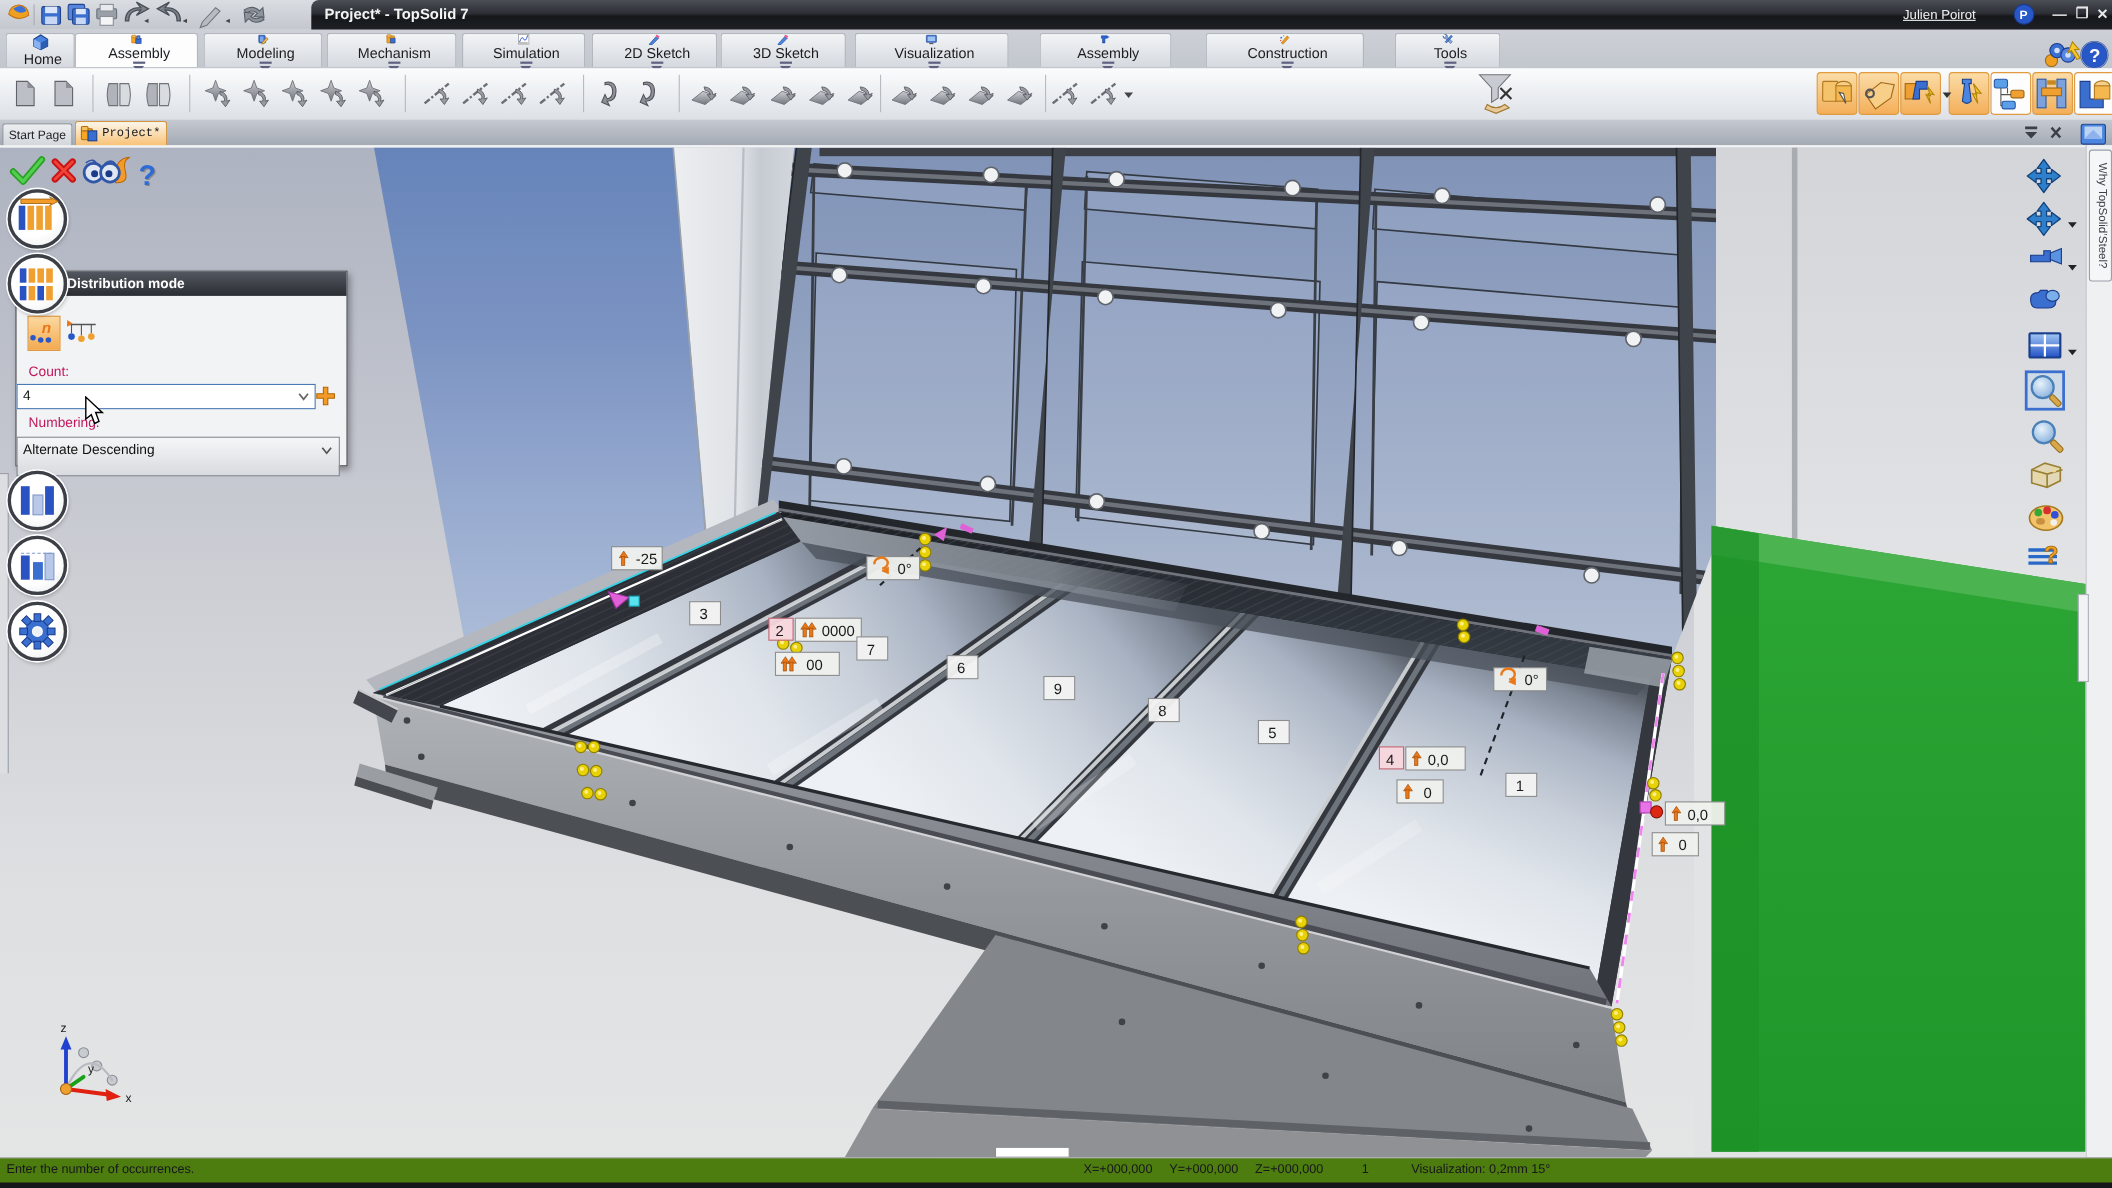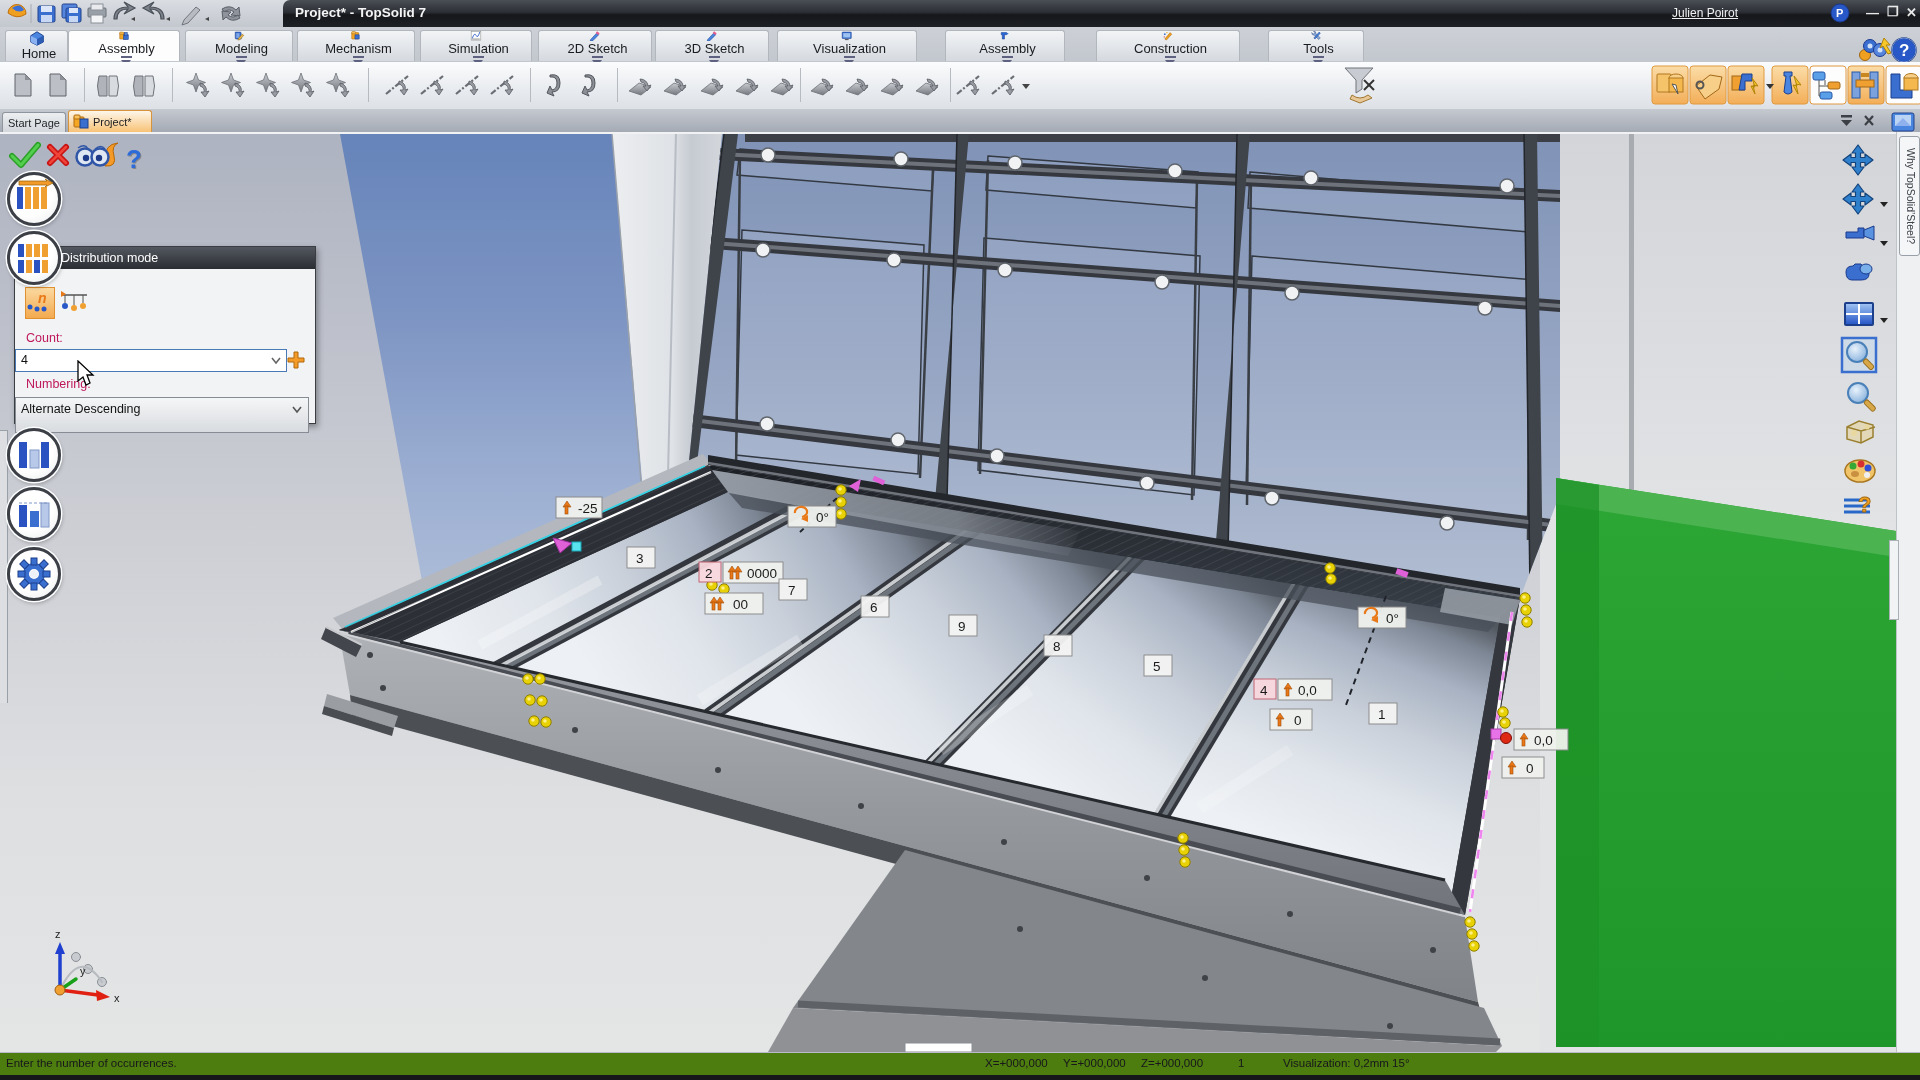--- a/index.html
+++ b/index.html
@@ -1,40 +1,40 @@
 <!DOCTYPE html>
 <html><head><meta charset="utf-8"><style>
 html,body{margin:0;padding:0;width:1920px;height:1080px;overflow:hidden;
  font-family:"Liberation Sans",sans-serif;background:#e4e5e5;}
 #app{position:relative;width:1920px;height:1080px;}
 .abs{position:absolute;}
 #titlebar{left:0;top:0;width:1920px;height:27px;background:linear-gradient(#dadde2,#c3c7ce);}
 #titledark{left:283px;top:0;width:1637px;height:27px;border-top-left-radius:7px;
  background:linear-gradient(#4a4e55 0%,#2c2f35 45%,#15171b 55%,#1d2025 100%);}
 #titletext{left:295px;top:5px;font-size:13.5px;font-weight:bold;color:#f4f4f4;}
-#user{left:1672px;top:6px;font-size:12px;color:#f0f0f0;text-decoration:underline;}
+#user{left:1730px;top:6px;font-size:12px;color:#f0f0f0;text-decoration:underline;}
 .winbtn{top:5px;color:#e8e8e8;font-size:13px;font-weight:bold;}
 #tabrow{left:0;top:27px;width:1920px;height:35px;background:linear-gradient(#cdd1d7,#c2c6cd);border-bottom:1px solid #b7bbc2;}
 .rtab{position:absolute;top:3px;height:31px;background:linear-gradient(#f2f4f6,#d5d9df);
  border:1px solid #b2b6bd;border-bottom:none;border-radius:3px 3px 0 0;display:flex;align-items:center;padding:0 6px;box-sizing:border-box;flex-direction:column;}
 .rtab.active{background:#fdfdfe;justify-content:space-between;}
 .rtab span{font-size:13px;color:#1a1c1f;margin-left:5px;white-space:nowrap;}
 .chev{display:inline-block;margin-left:8px;width:13px;height:10px;position:relative;}
 .chev i{position:absolute;left:1px;top:0;width:11px;height:2.5px;background:#5e6280;}
 .chev b{position:absolute;left:1px;top:4px;width:0;height:0;border-left:5.5px solid transparent;border-right:5.5px solid transparent;border-top:6px solid #5e6280;}
 #toolrow{left:0;top:62px;width:1920px;height:47px;background:linear-gradient(#fbfcfd,#e8ebef 60%,#dde0e5);border-bottom:1px solid #b0b4bb;}
 #doctabs{left:0;top:109px;width:1920px;height:23px;background:linear-gradient(#c5c9d0,#a4aab4);}
 #vline{left:0;top:132px;width:1896px;height:3px;background:#f1f2f3;}
 #statusbar{left:0;top:1052px;width:1920px;height:23px;background:#4d7c0f;border-top:1px solid #b9b9cb;font-size:11.5px;color:#17171c;}
 #bottombar{left:0;top:1075px;width:1920px;height:5px;background:#15171b;}
 #rightstrip{left:1896px;top:132px;width:24px;height:920px;background:#eff0f2;border-left:1px solid #bfc3c8;}
 #whytab{left:1899px;top:136px;width:19px;height:118px;background:#f5f6f7;border:1px solid #9aa0a8;border-radius:3px;
  writing-mode:vertical-rl;font-size:10.5px;color:#3c4148;text-align:center;line-height:17px;}
 #dlgpanel{left:14px;top:246px;width:300px;height:176px;background:#f2f3f4;border:1px solid #3a3d42;box-shadow:2px 3px 6px rgba(0,0,0,0.35);}
-#dlghdr{left:0;top:0;width:100%;height:22px;background:linear-gradient(#53575f,#2a2d32);color:#fff;font-size:12.5px;font-weight:normal;line-height:22px;padding-left:46px;box-sizing:border-box;}
+#dlghdr{left:0;top:0;width:100%;height:22px;background:linear-gradient(#53575f,#2a2d32);color:#fff;font-size:12.5px;font-weight:bold;line-height:22px;padding-left:46px;box-sizing:border-box;}
 .clabel{font-size:12.5px;color:#be185d;}
 #combo{left:0px;top:102px;width:272px;height:23px;background:#fff;border:1.5px solid #4a7ab5;box-sizing:border-box;}
 #numsel{left:0px;top:150px;width:294px;height:36px;background:linear-gradient(#f5f6f7,#d8dbdf);border:1px solid #878c94;box-sizing:border-box;text-align:right;}
 .circbtn{position:absolute;width:54px;height:54px;border-radius:50%;background:radial-gradient(circle at 40% 35%,#ffffff 55%,#e8eaec);border:3px solid #3c4046;box-shadow:0 0 0 1.5px #fcfdfe,1px 2px 4px rgba(0,0,0,0.3);box-sizing:border-box;}
 </style></head>
 <body>
 <div id="app">
 <svg class="abs" style="left:0;top:0;z-index:1" width="1920" height="1080" viewBox="0 0 1920 1080">
       <defs>
 <linearGradient id="gBG" x1="0" y1="134" x2="0" y2="1052" gradientUnits="userSpaceOnUse">
@@ -728,21 +728,21 @@
         <path d="M5,8 h9 v16 h12 v8 H5z" fill="#3a6fd0" stroke="#1c3f8c"></path>
         <ellipse cx="25" cy="12" rx="7" ry="4.5" fill="#f8cf88" stroke="#b07820"></ellipse>
         <rect x="18" y="12" width="14" height="12" fill="#f5b84e" stroke="#b07820"></rect>
       </g>
       <polygon points="126,84 134,84 130,89" fill="#333"></polygon>
     </svg>
     <div class="abs" id="doctabs"></div>
     <div class="abs" style="left:2px;top:112px;width:62px;height:20px;background:linear-gradient(#eceef0,#d2d6db);
 border:1px solid #8f959d;border-bottom:none;border-radius:3px 3px 0 0;font-size:11px;color:#24262a;text-align:center;line-height:20px;">Start Page</div>
     <div class="abs" style="left:68px;top:110px;width:82px;height:22px;background:linear-gradient(#fdf6ea,#f8c071);
-border:1px solid #d8943c;border-bottom:none;border-radius:3px 3px 0 0;font-size:11px;color:#1a1c1f;line-height:22px;">
+border:1px solid #d8943c;border-bottom:none;border-radius:3px 3px 0 0;font-size:11px;color:#1a1c1f;line-height:22px;font-family:Liberation Mono, monospace;">
 <svg style="position:absolute;left:4px;top:3px" width="16" height="15" viewBox="0 0 16 15">
         <rect x="1" y="3" width="10" height="10" rx="1" fill="#f5a623" stroke="#b06c10"></rect>
         <rect x="1" y="1" width="6" height="4" rx="1" fill="#f8c05a" stroke="#b06c10"></rect>
         <rect x="7" y="5" width="8" height="9" fill="#3a6fd0" stroke="#1c3f8c"></rect>
       </svg>
 <span style="margin-left:24px">Project*</span></div>
     <svg class="abs" style="left:1840px;top:112px" width="80" height="20" viewBox="0 0 80 20">
 <rect x="1" y="3" width="11" height="2.5" fill="#3c4046"></rect>
       <polygon points="1,8 12,8 6.5,14" fill="#3c4046"></polygon>
 <path d="M25,4 l8,9 M33,4 l-8,9" stroke="#3c4046" stroke-width="2.2"></path>

